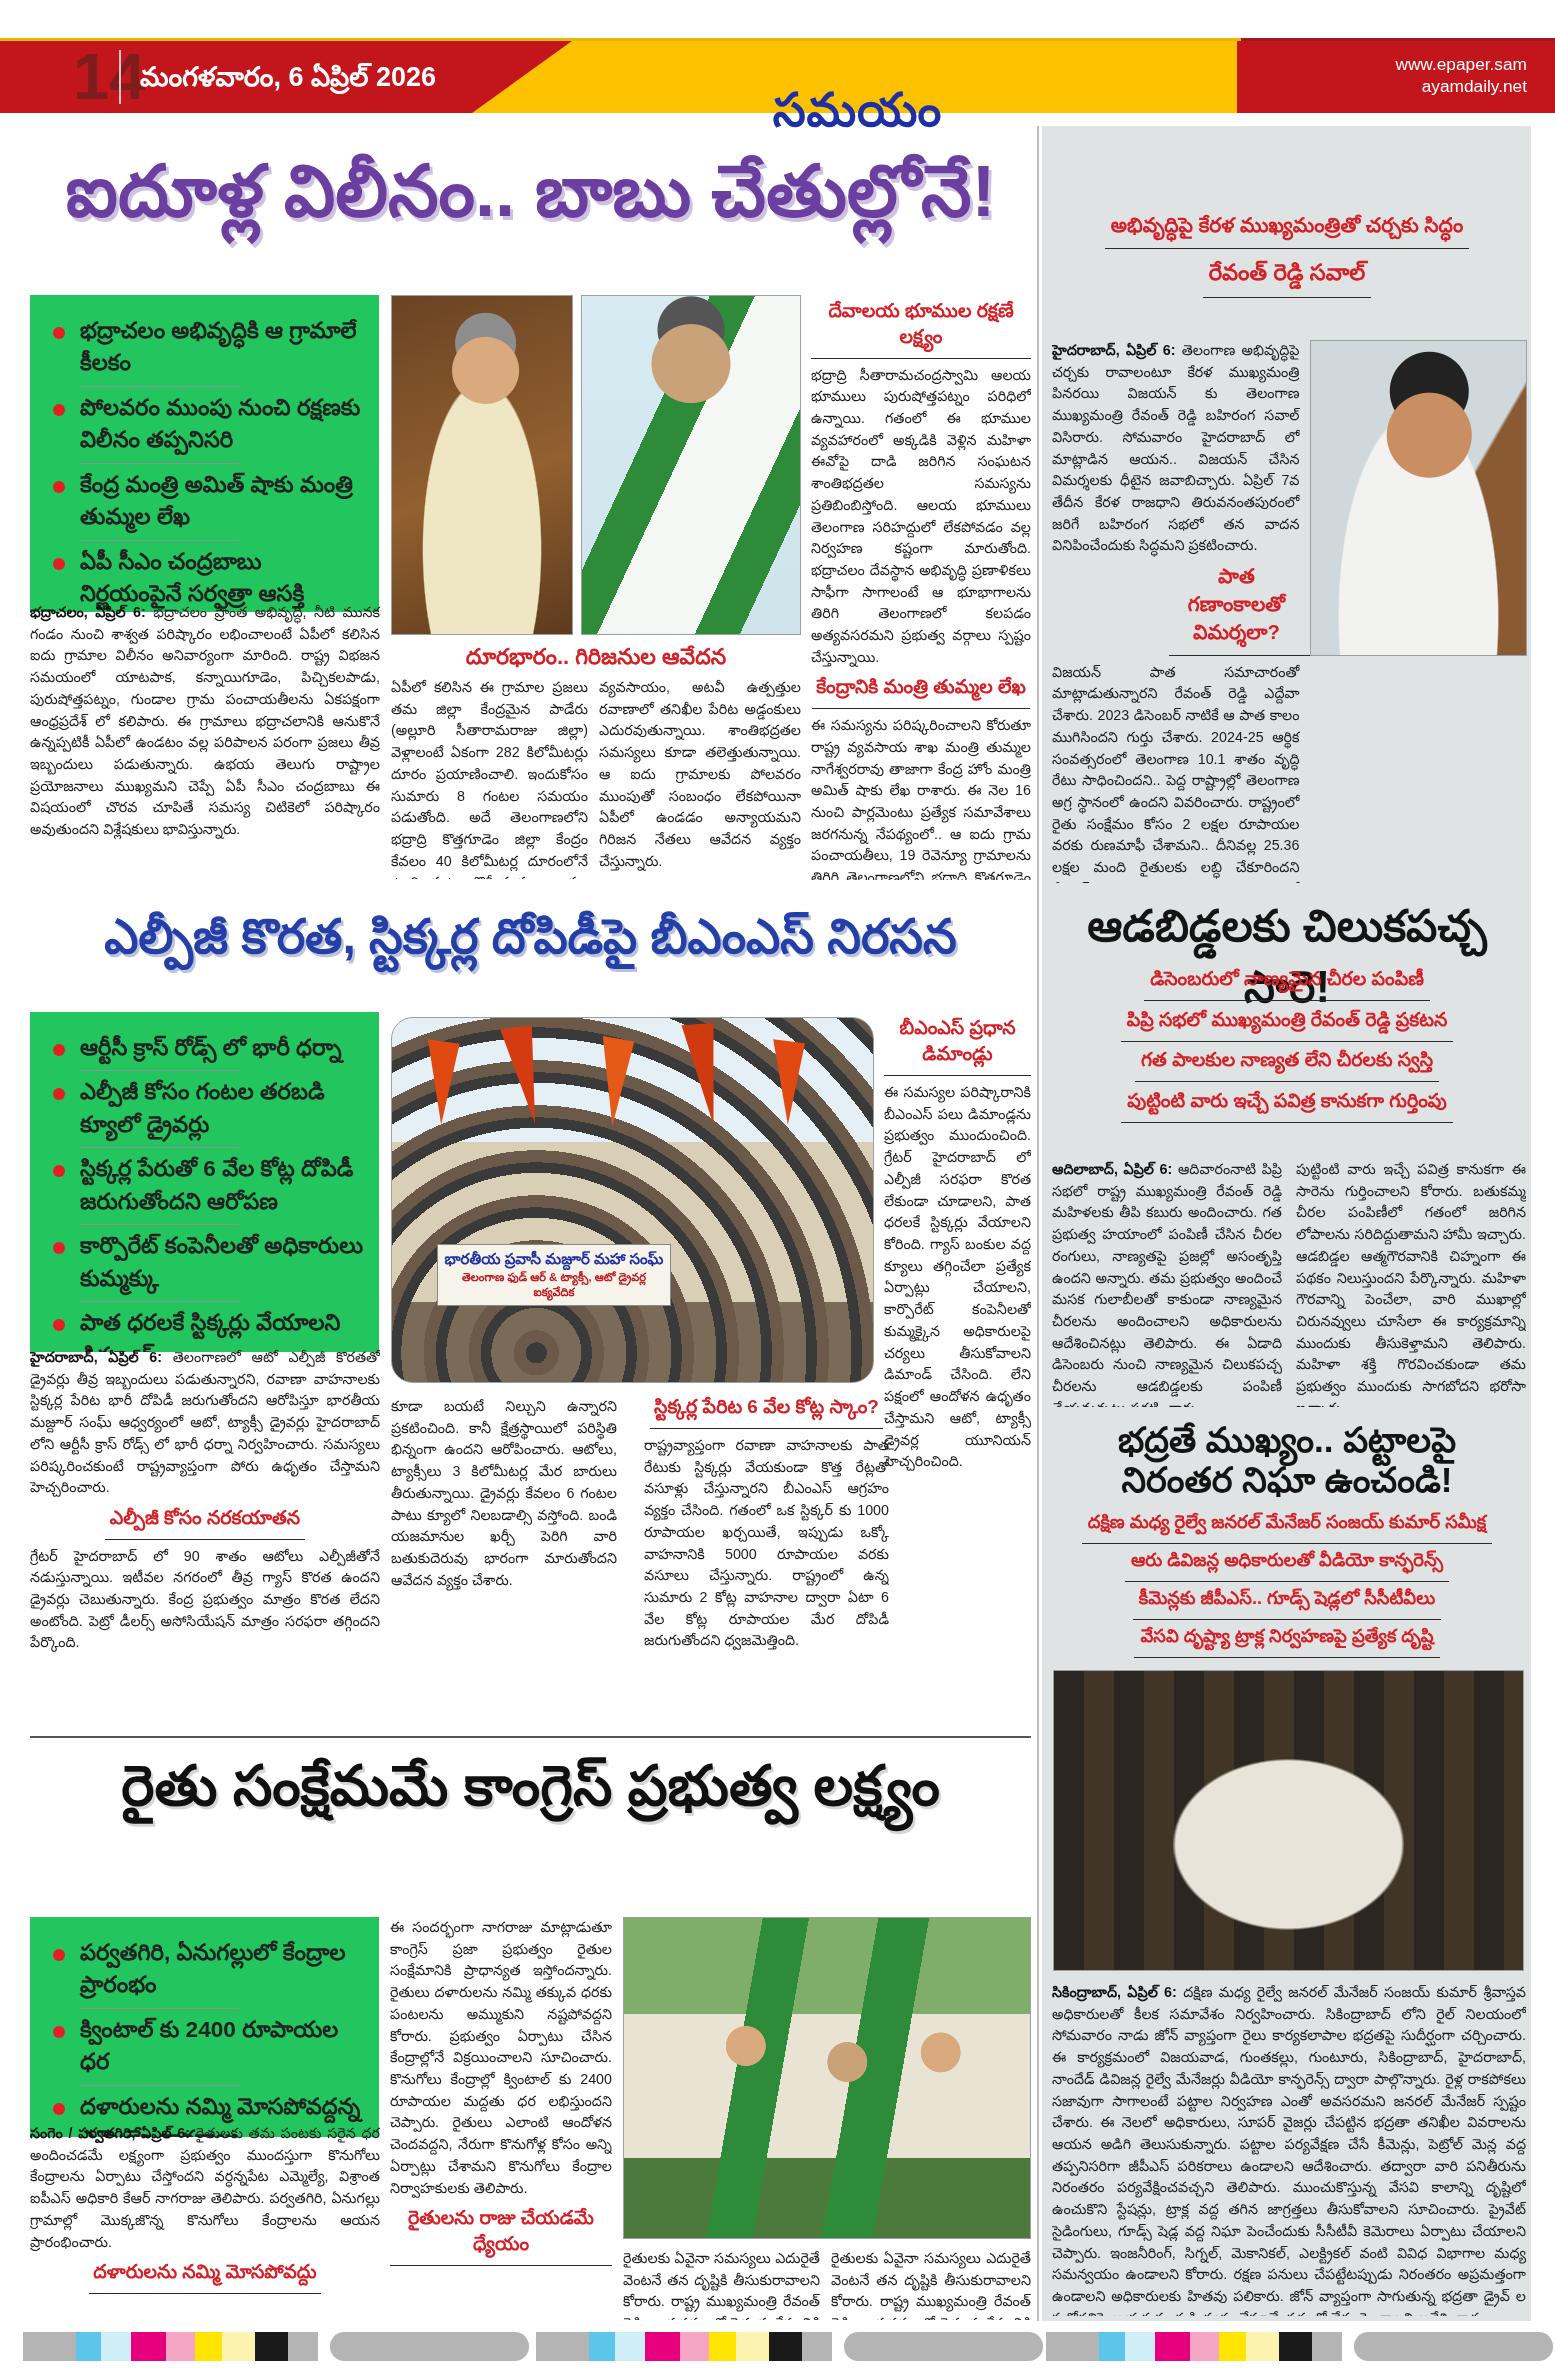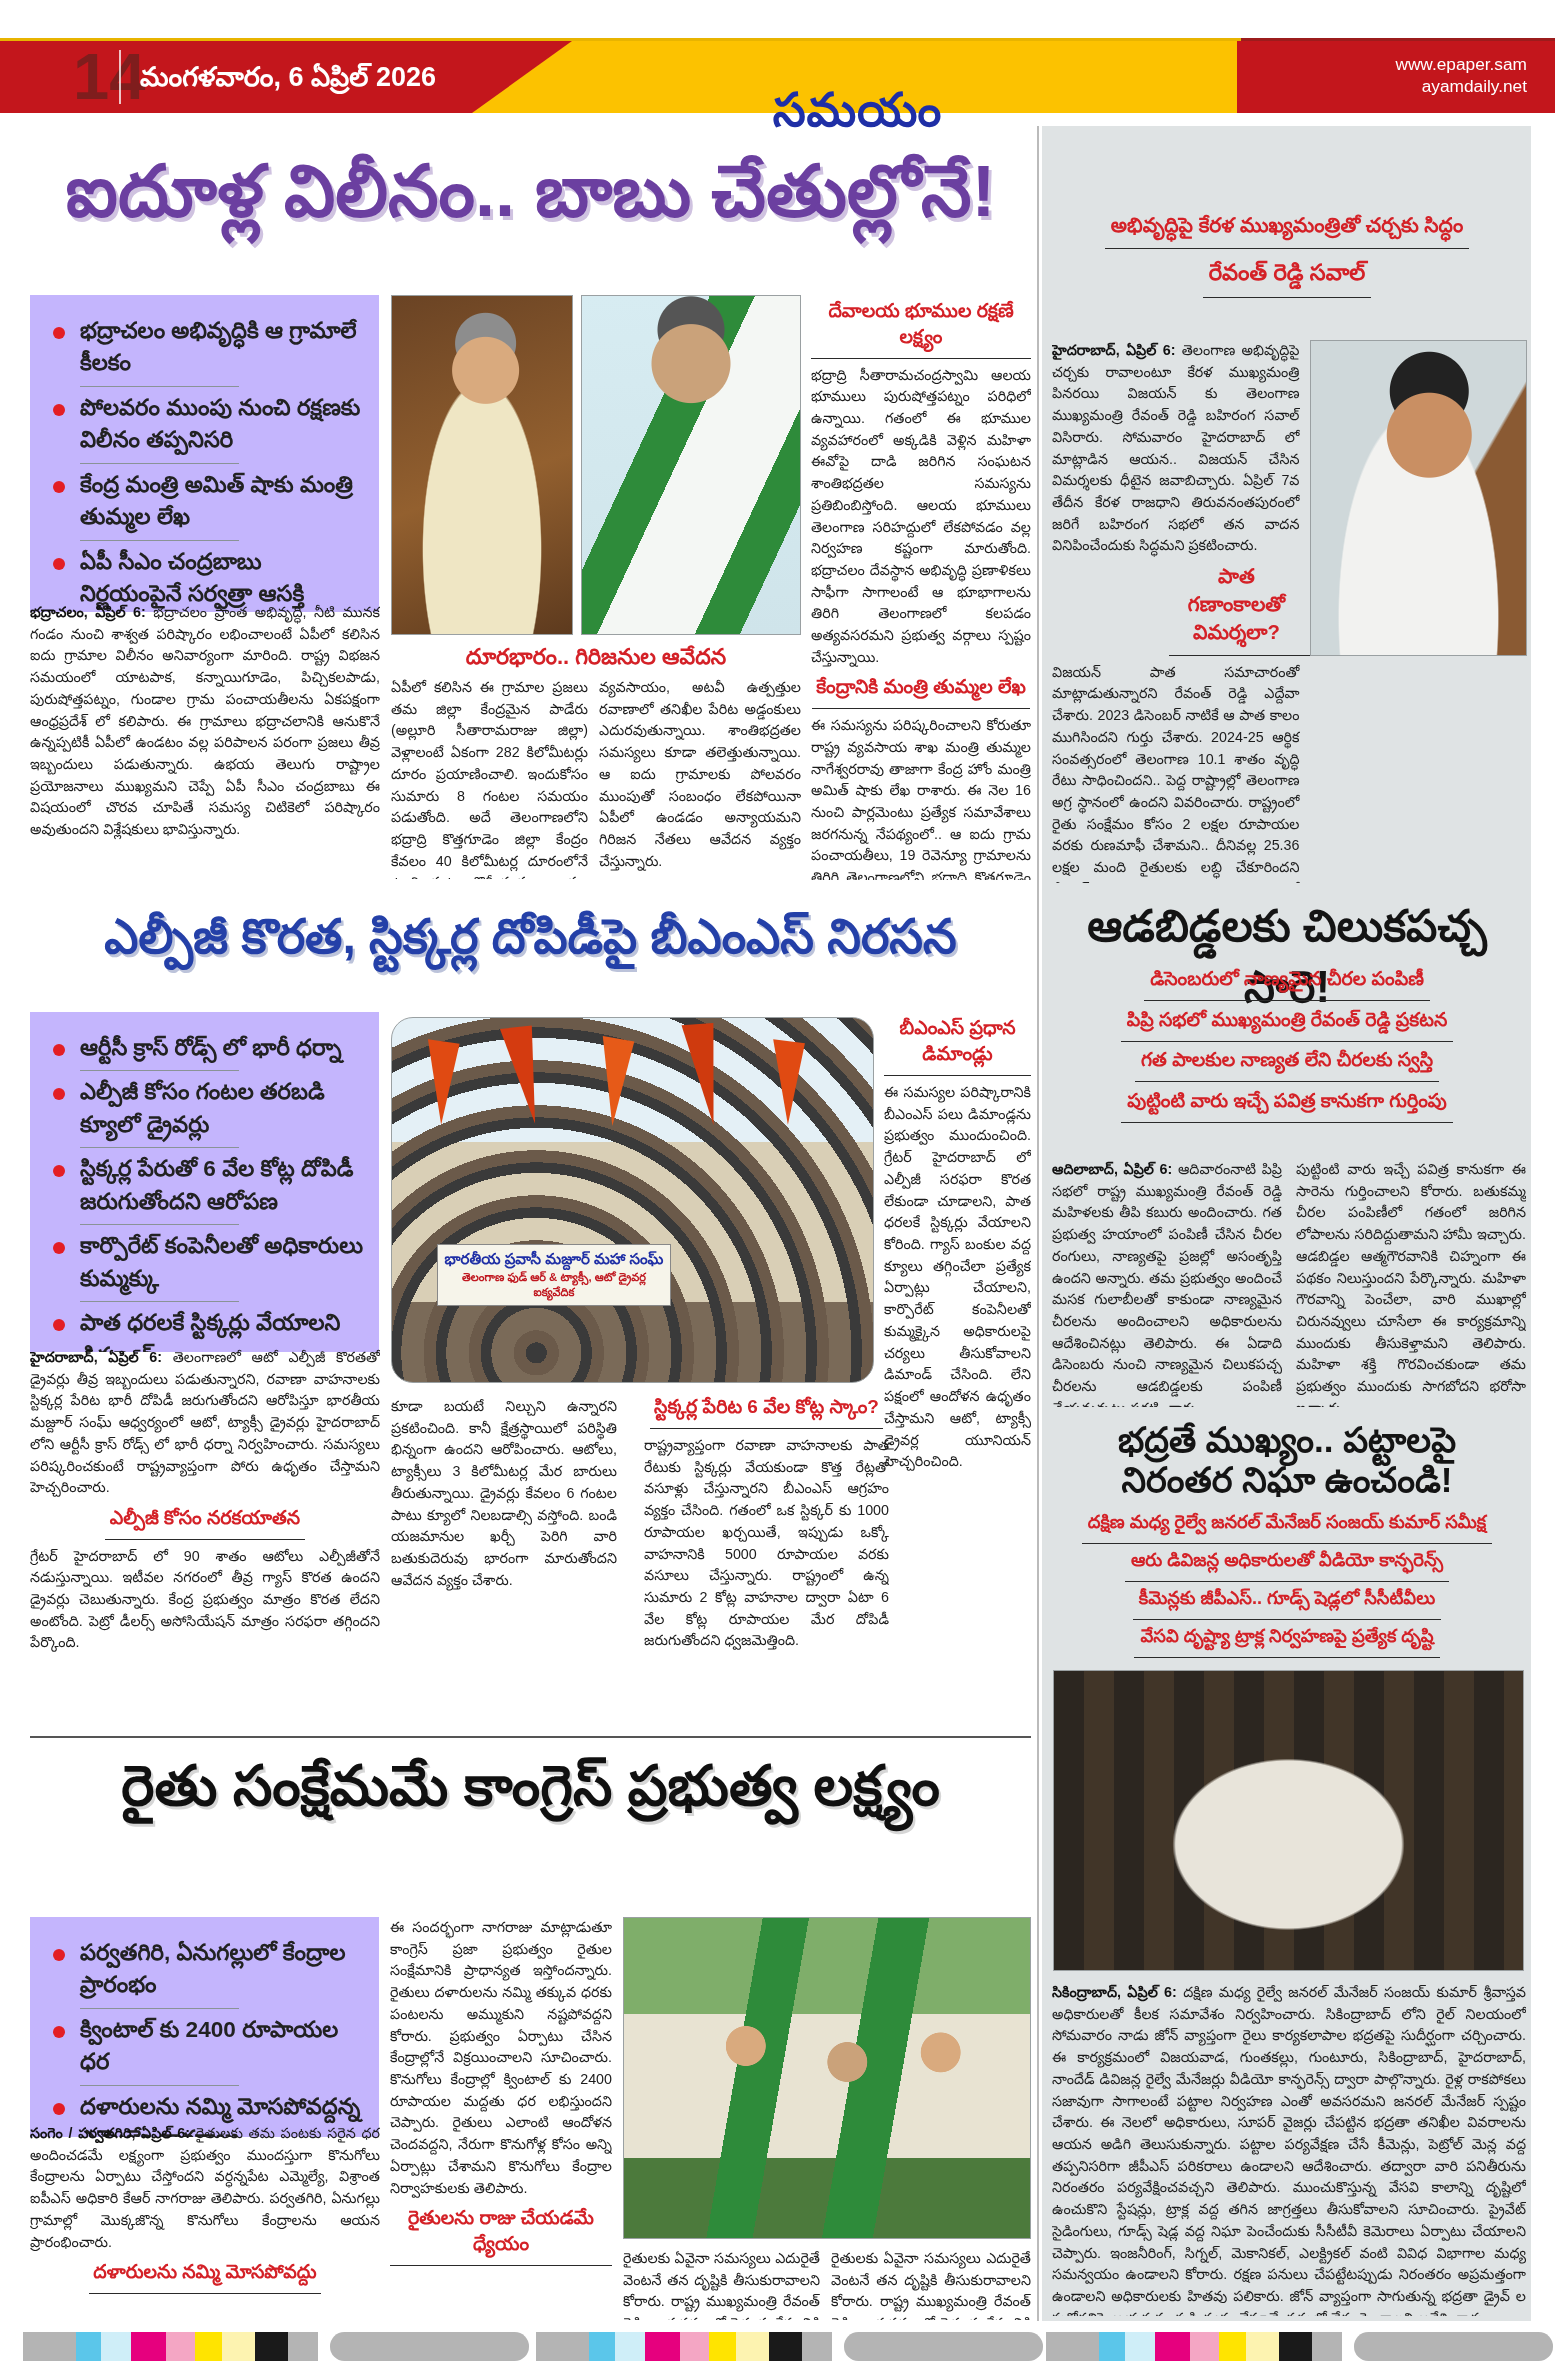--- a/index.html
+++ b/index.html
@@ -22,21 +22,21 @@
   .hl-purple{color:#6b3fa0;font-size:72px;text-shadow:3px 3.8px 0 #cfc2e0;}
   .hl-blue{color:#2440a8;font-size:48px;text-shadow:2.3px 3px 0 #bcc3da;}
   .hl-black{color:#101010;font-size:56px;text-shadow:2.3px 3px 0 #d6d6d6;}
   .hl-side{color:#141414;font-weight:800;text-align:center;}
   
   .body-t{font-size:14.3px;line-height:1.52;text-align:justify;color:#1c1c1c;overflow:hidden;}
   .dateline{font-weight:800;color:#111;}
   .subhead{display:block;width:fit-content;margin:7.5px auto 6px auto;text-align:center;
            color:#d42127;font-weight:800;font-size:20.3px;padding:0 4.5px 6px 4.5px;border-bottom:1.5px solid #2a2a2a;}
   .subhead.sm{font-size:19px;}
-  .bullets{background:#c4b5fd;margin:0;padding:19.6px 15px 10.5px 18px;list-style:none;overflow:hidden;}
+  .bullets{background:#22c55e;margin:0;padding:19.6px 15px 10.5px 18px;list-style:none;overflow:hidden;}
   .bullets li{position:relative;padding-left:32px;font-size:22.6px;font-weight:700;color:#222;
               line-height:1.45;margin-bottom:4.5px;}
   .bullets li::before{content:"";position:absolute;left:4.5px;top:12px;width:12px;height:12px;
               border-radius:50%;background:#e31e24;}
   .bullets li::after{content:"";display:block;width:56%;border-bottom:1.5px solid #8a9396;margin:6px 0 4.5px 0;}
   .caption{color:#d42127;font-weight:800;font-size:22px;text-align:center;}
   .redline{color:#d42127;font-weight:800;text-align:center;display:block;width:fit-content;
            margin:0 auto;padding:0 6px 6px 6px;border-bottom:1.5px solid #2a2a2a;}
   .rule{background:#555;height:2.3px;}
   .vline{background:#bbb;width:1.5px;}

